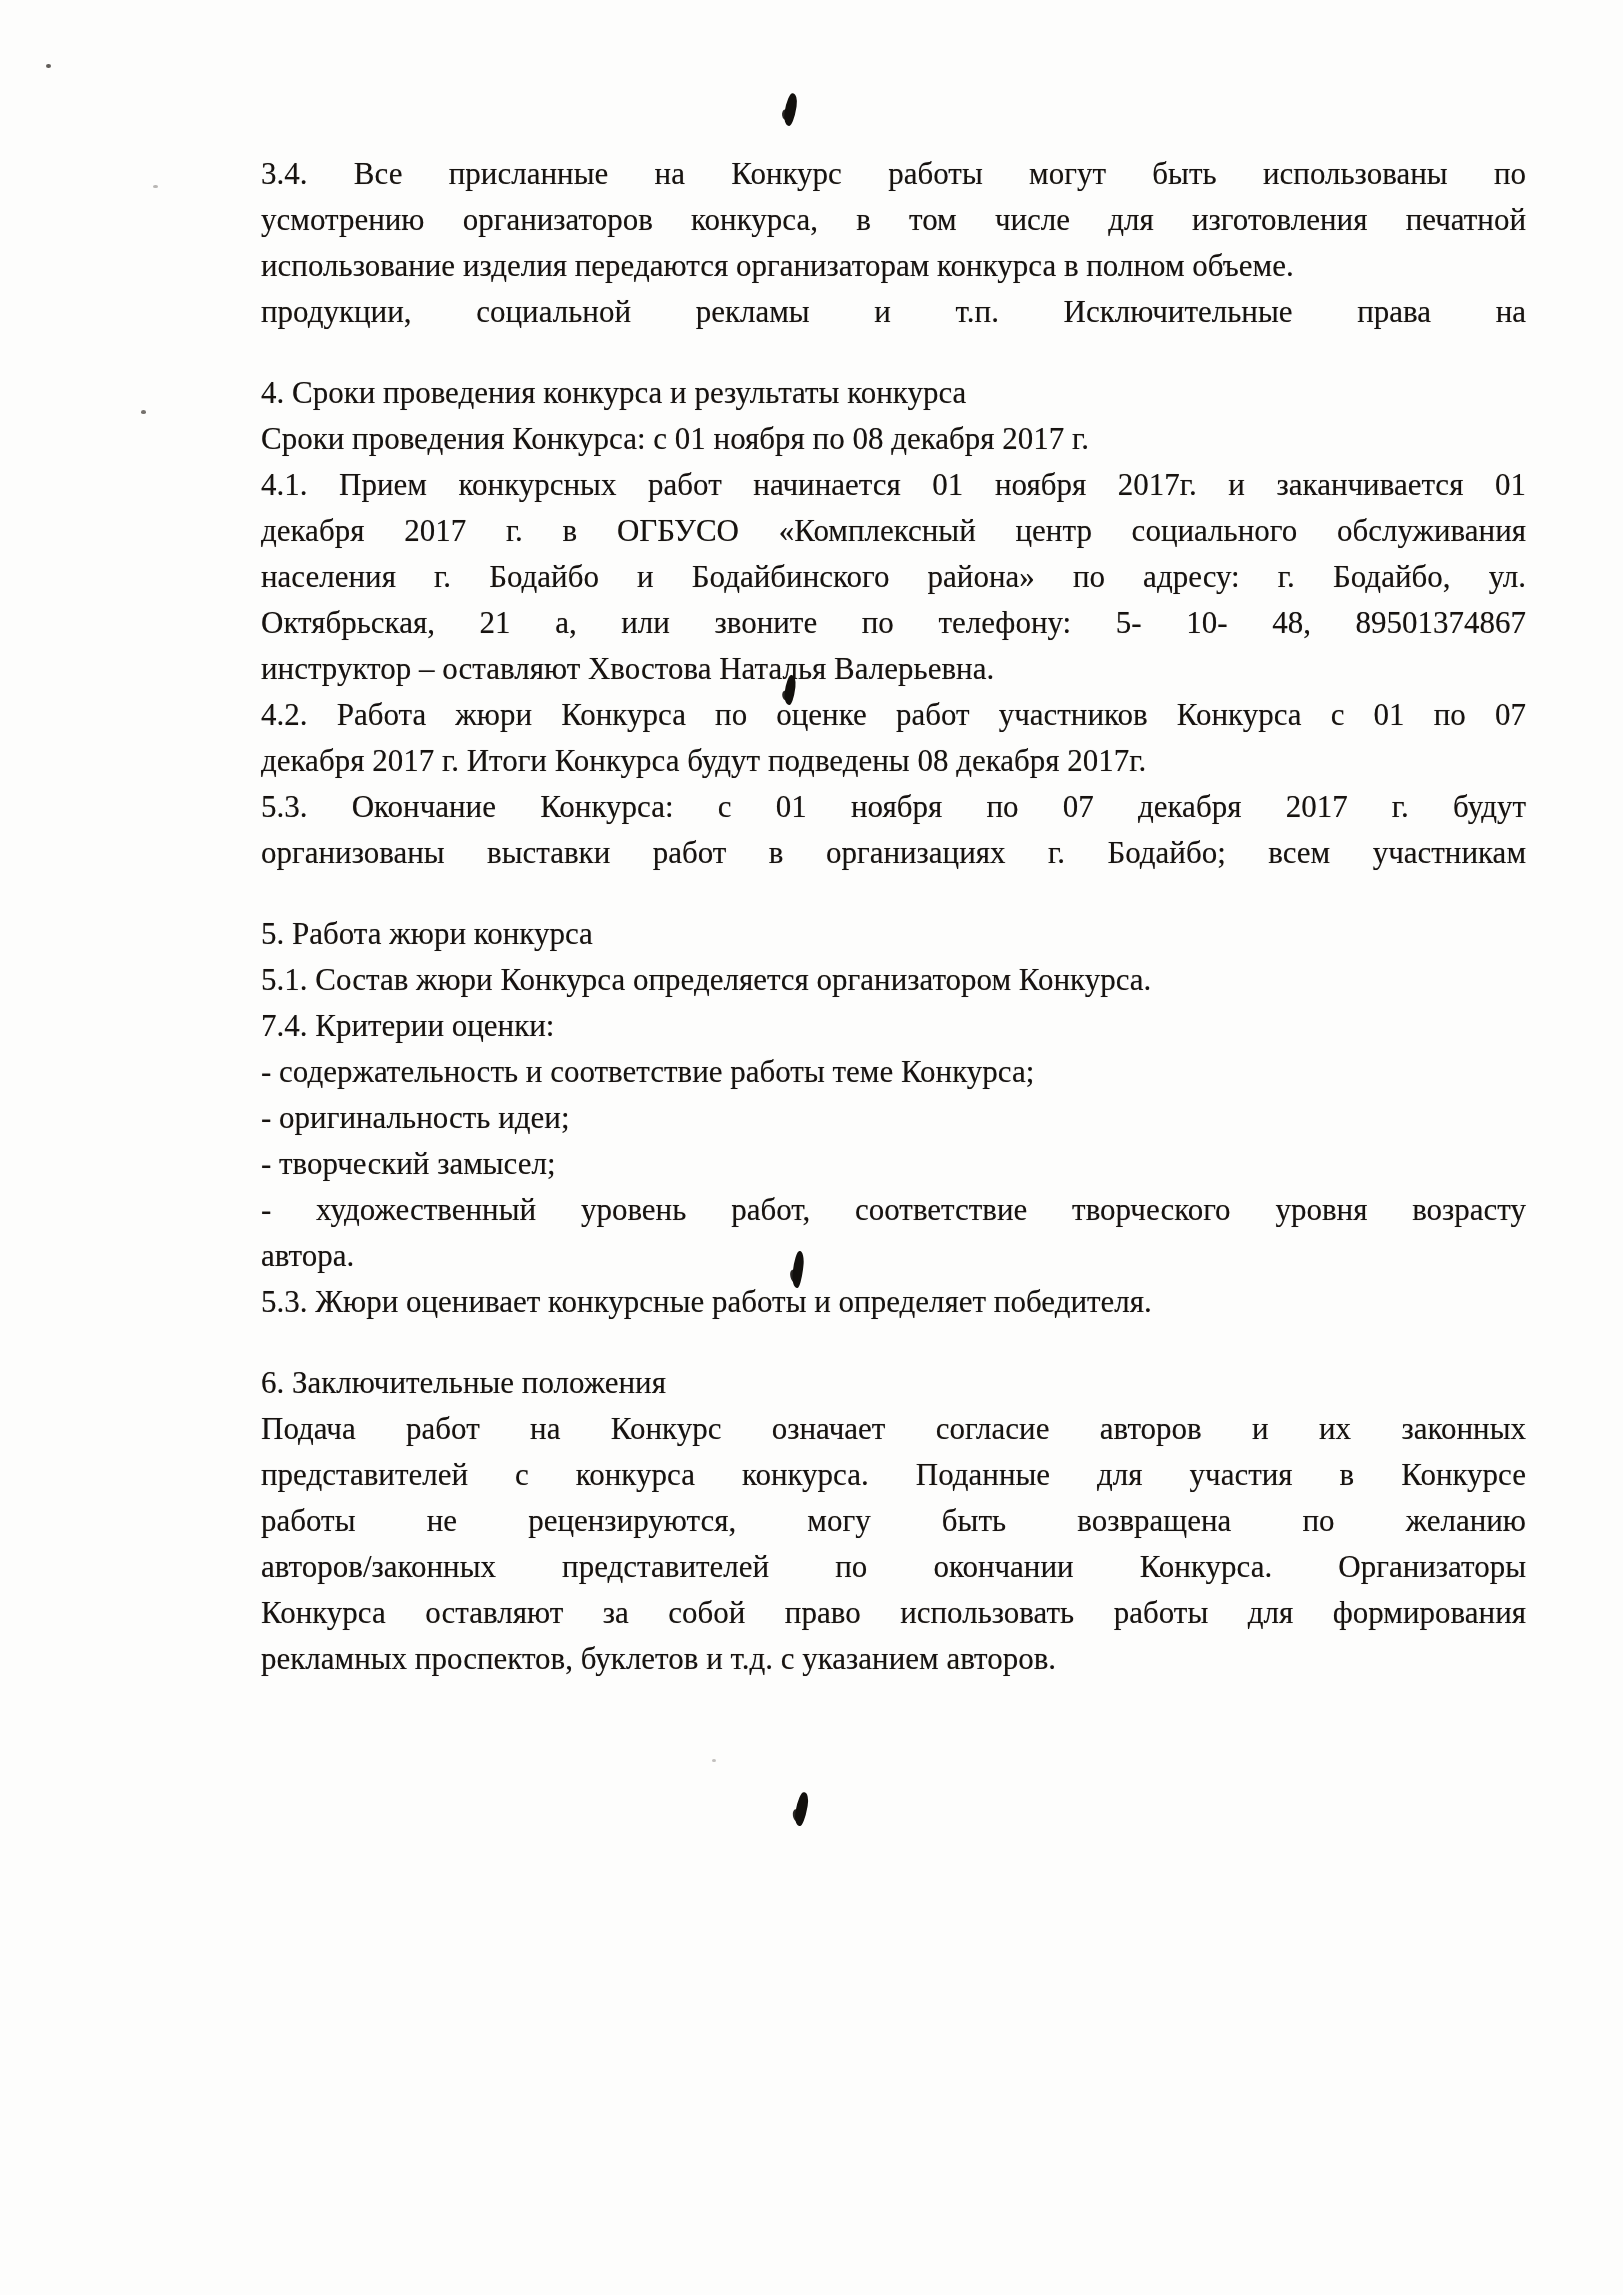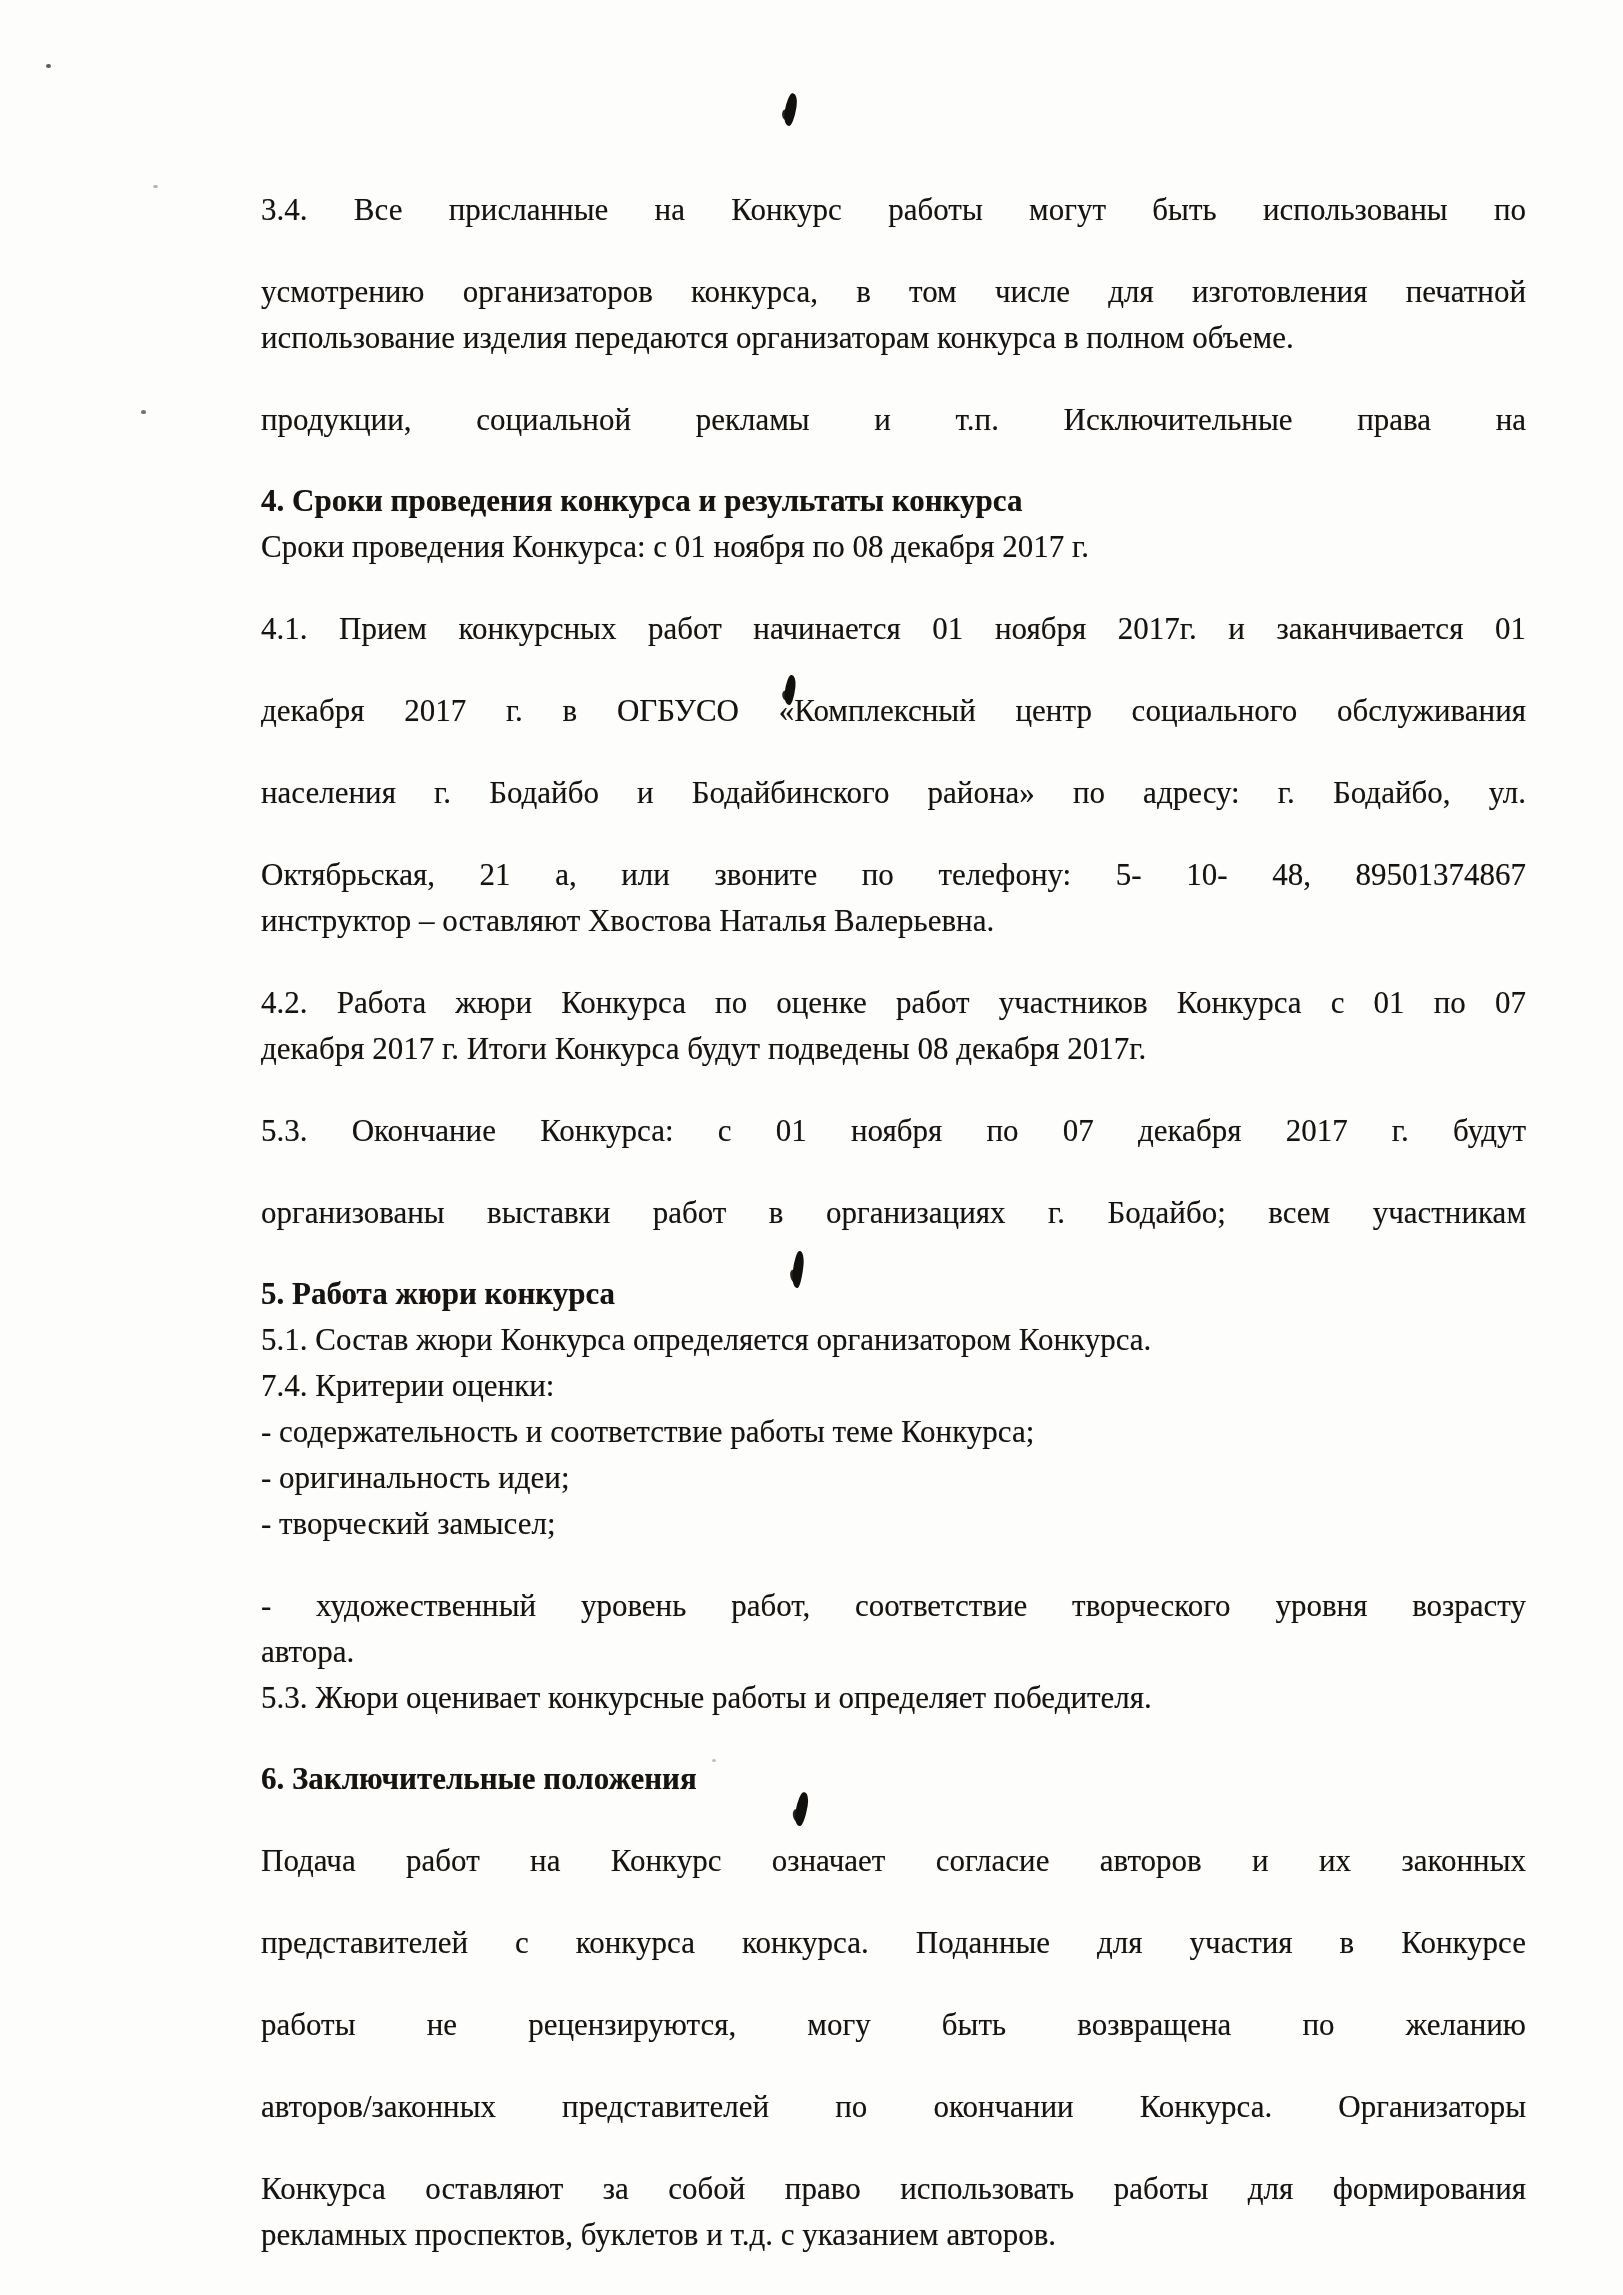--- a/index.html
+++ b/index.html
@@ -30,30 +30,29 @@
     width: 1265px;
     font-size: 31px;
     line-height: 46px;
     color: var(--ink);
     
     text-shadow: 0 0 0.7px rgba(20, 16, 12, 0.45);
   }
   .block { margin: 0; }
   .block.heading {
     margin-top: 35px;
-    font-weight: 700;
+    font-weight: 400;
   }
   .line {
     min-height: 46px;
   }
   
   .line.fill {
     text-align: justify;
     text-align-last: justify;
-    margin-top: 36px;
   }
   
   .blot {
     position: absolute;
     background: #12100d;
     border-radius: 48% 52% 40% 60% / 62% 38% 60% 40%;
   }
   .blot::after {
     content: "";
     position: absolute;

